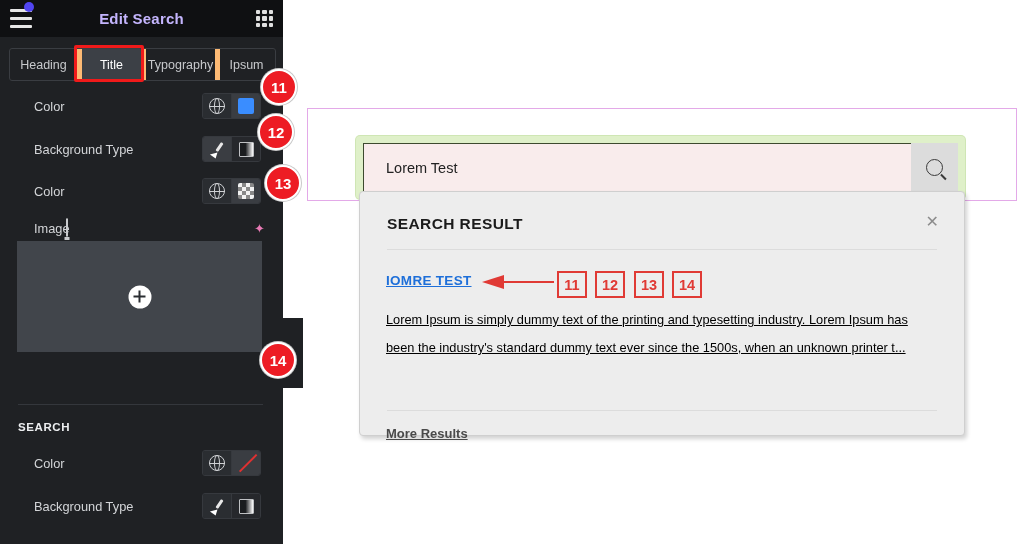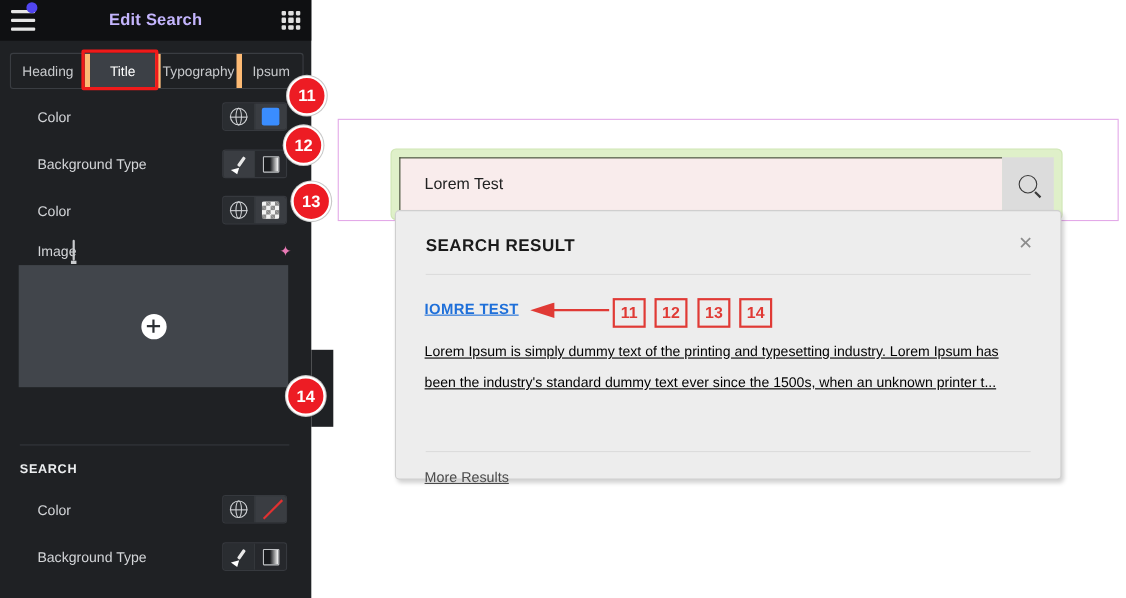--- a/index.html
+++ b/index.html
@@ -298,21 +298,21 @@
     cursor: pointer;
   }
   .result-desc {
     position: absolute; left: 26px; top: 114px;
     width: 546px;
     color: #000000; font-size: 12.8px; line-height: 28px;
     text-decoration: underline;
   }
   .more-results {
     position: absolute; left: 26px; top: 234px;
-    color: #4a4a4a; font-size: 13px; font-weight: normal;
+    color: #4a4a4a; font-size: 13px; font-weight: bold;
     text-decoration: underline; cursor: pointer;
   }
 
   
   .arrow {
     position: absolute; left: 482px; top: 275px;
     width: 72px; height: 14px;
     z-index: 30;
   }
   .num-box {

